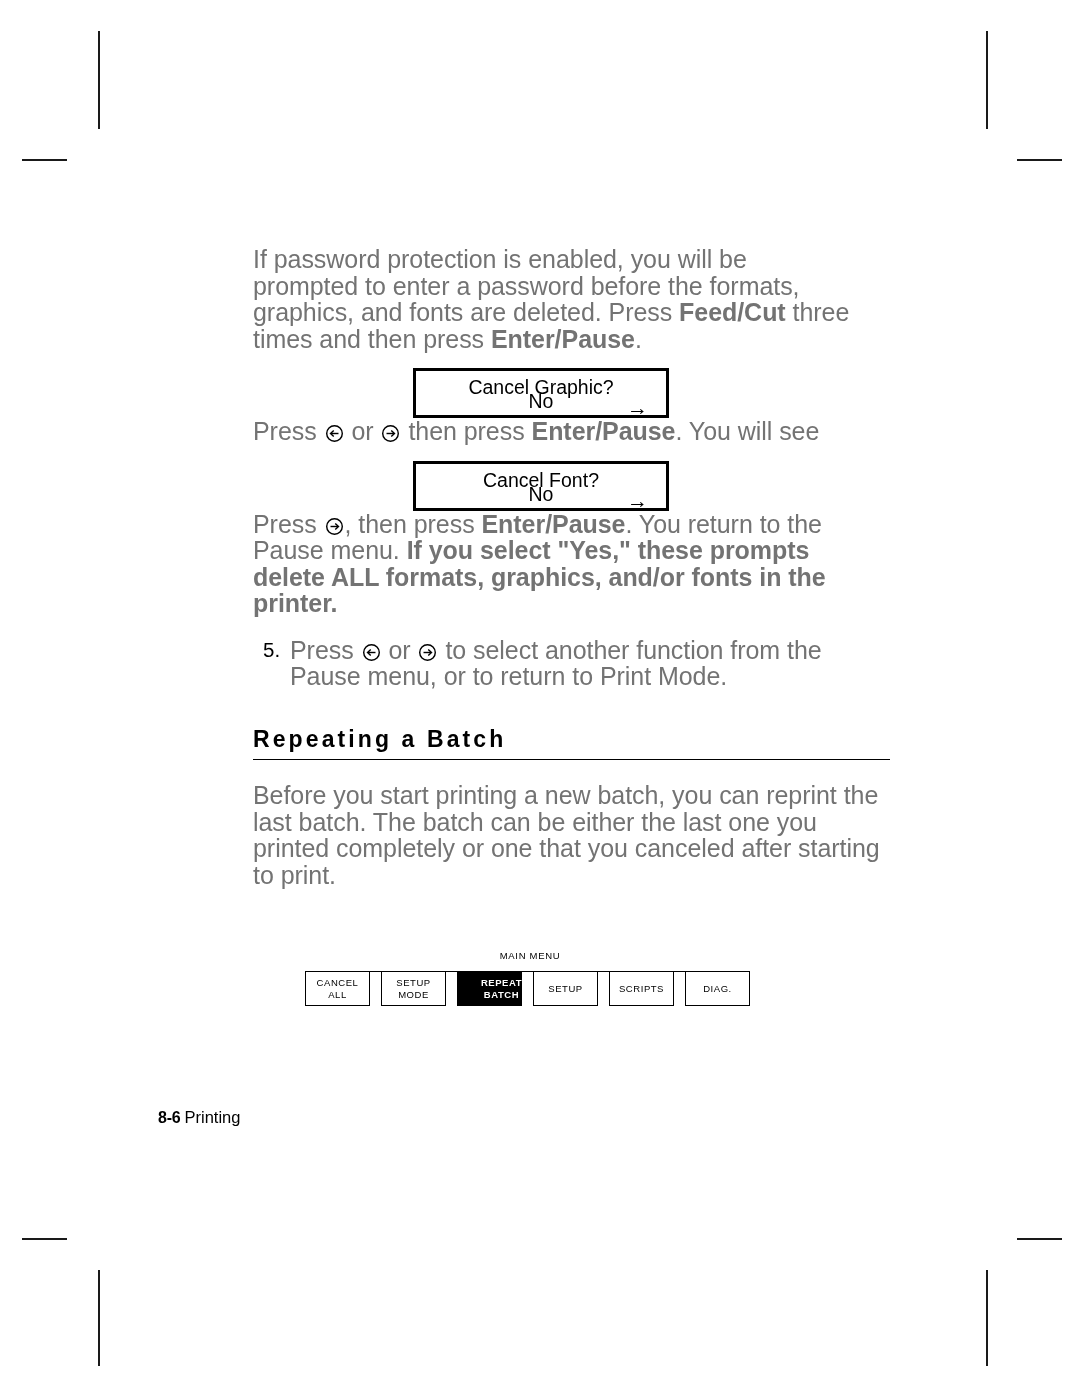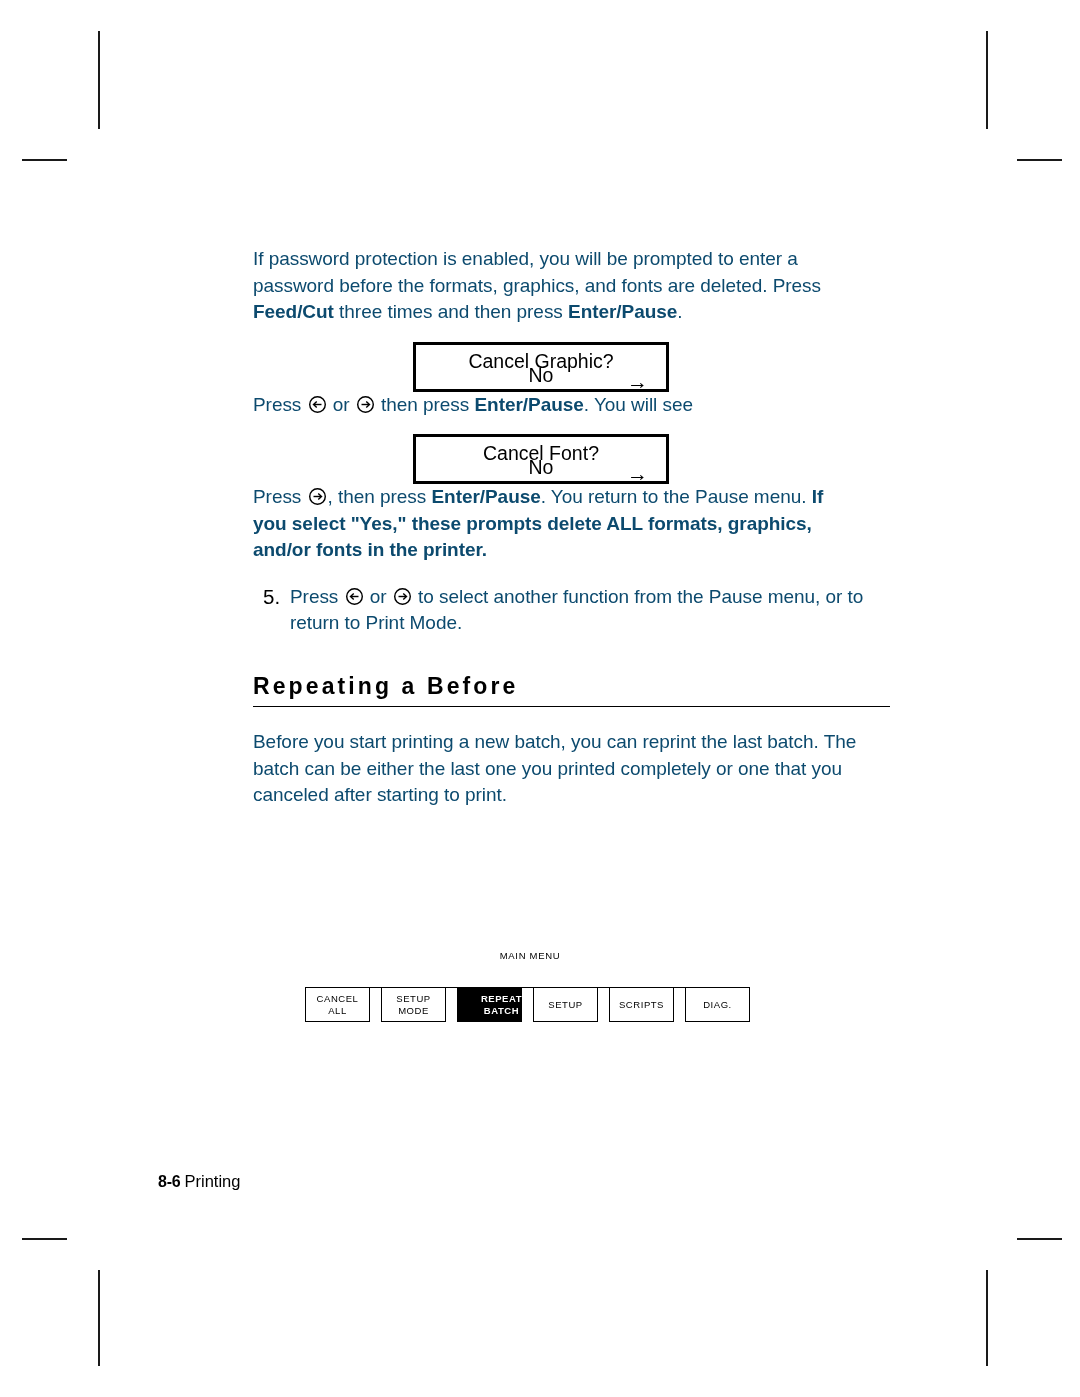--- a/index.html
+++ b/index.html
@@ -36,24 +36,24 @@
   
   #page-body {
     position: absolute;
     left: 253px;
     top: 246px;
     width: 640px;
   }
 
   p.body-text {
     margin: 0 0 0 0;
-    font-size: 19px;
+    font-size: 25px;
     line-height: 26.5px;
     letter-spacing: -0.05px;
-    color: #0c4a6e;
+    color: #737373;
   }
   .indent {
     margin-left: 37px;
     width: 603px;
   }
   .gap-para { margin-top: 22px; }
   .gap-small { margin-top: 18px; }
 
   b, .bold { font-weight: bold; }
 
@@ -137,21 +137,21 @@
   #menu-diagram {
     position: absolute;
     left: 305px;
     top: 950px;
     width: 450px;
   }
   .menu-title {
     text-align: center;
     font-size: 9.5px;
     letter-spacing: 0.7px;
-    margin-bottom: 26px;
+    margin-bottom: 10px;
     color: #000;
   }
   .menu-row {
     display: flex;
     justify-content: flex-start;
   }
   .menu-box {
     box-sizing: border-box;
     width: 65px;
     height: 35px;
@@ -178,21 +178,21 @@
     width: 11px;
     height: 1.4px;
     background: #000;
     flex: none;
   }
 
   
   #page-footer {
     position: absolute;
     left: 158px;
-    top: 1171px;
+    top: 1107px;
     font-size: 16.5px;
     line-height: 20px;
     color: #000;
   }
   #page-footer .folio {
     font-weight: bold;
     font-size: 16px;
     letter-spacing: -0.2px;
   }
   #page-footer .chapter-name {
@@ -251,21 +251,21 @@
             <circle cx="10" cy="10" r="8.2" fill="none" stroke="#000" stroke-width="1.5"></circle>
             <line x1="14.2" y1="10" x2="6.2" y2="10" stroke="#000" stroke-width="1.5"></line>
             <polyline points="9.2,6.8 5.8,10 9.2,13.2" fill="none" stroke="#000" stroke-width="1.5"></polyline>
           </svg></span><span> or </span><span class="circ-arrow"><svg width="19" height="19" viewBox="0 0 20 20">
             <circle cx="10" cy="10" r="8.2" fill="none" stroke="#000" stroke-width="1.5"></circle>
             <line x1="5.8" y1="10" x2="13.8" y2="10" stroke="#000" stroke-width="1.5"></line>
             <polyline points="10.8,6.8 14.2,10 10.8,13.2" fill="none" stroke="#000" stroke-width="1.5"></polyline>
           </svg></span><span> to select another function from the Pause menu, or to return to Print Mode.</span></p>
   </div>
 
-  <div class="section-heading">Repeating a Before</div>
+  <div class="section-heading">Repeating a Batch</div>
   <div class="heading-rule"></div>
 
   <p class="body-text">Before you start printing a new batch, you can reprint the last batch.  The batch can be either the last one you printed completely or one that you canceled after starting to print.</p>
 
 </div>
 
 <div id="menu-diagram">
   <div class="menu-title">MAIN MENU</div>
   <div class="menu-row" id="menu-row">
       <div class="menu-box">

